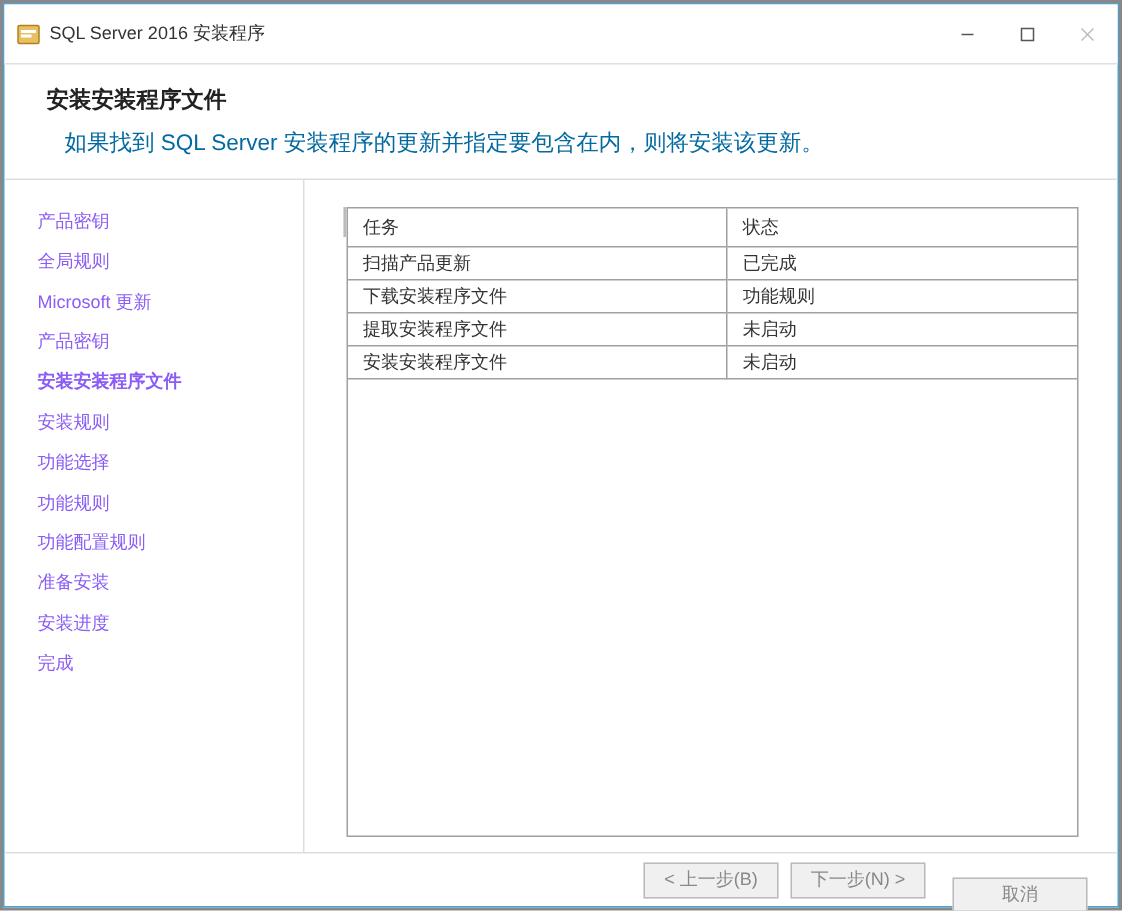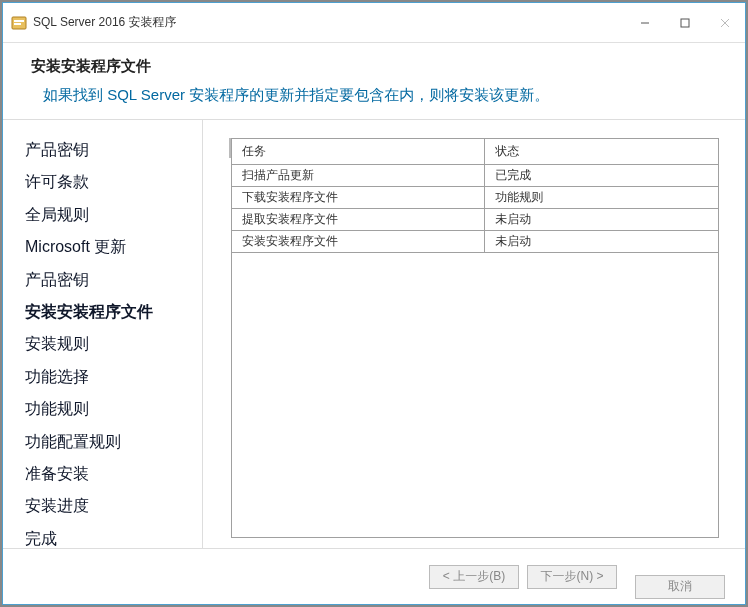--- a/index.html
+++ b/index.html
@@ -43,22 +43,22 @@
       flex: 1;
       display: flex;
       overflow: hidden;
     }
     .sidebar {
       width: 200px;
       border-right: 1px solid #ddd;
       padding: 14px 0 0 22px;
     }
     .sidebar-item {
-      font-size: 16px;
-      color: #0f172a;
+      font-size: 12px;
+      color: #8b5cf6;
       padding: 5px 0;
       line-height: 1.4;
     }
     .sidebar-item.active { font-weight: bold; }
     .main {
       flex: 1;
       padding: 18px 26px 10px 26px;
       display: flex;
       flex-direction: row;
     }
@@ -91,21 +91,21 @@
     }
     .task-table th:last-child { border-right: none; }
     .task-table td {
       padding: 2px 10px;
       border-bottom: 1px solid #a0a0a0;
       border-right: 1px solid #a0a0a0;
       color: #333;
     }
     .task-table td:last-child { border-right: none; }
     .footer {
-      height: 56px;
+      height: 36px;
       border-top: 1px solid #ddd;
       display: flex;
       justify-content: flex-end;
       align-items: center;
       padding: 0 20px;
       gap: 8px;
     }
     .btn {
       min-width: 90px;
       height: 24px;
@@ -156,21 +156,20 @@
   </div>
 
   <div class="header-area">
     <div class="page-title">安装安装程序文件</div>
     <div class="page-subtitle">如果找到 SQL Server 安装程序的更新并指定要包含在内，则将安装该更新。</div>
   </div>
 
   <div class="body-area">
     <div class="sidebar" id="sidebar">
         <div class="sidebar-item">产品密钥</div>
-        <div class="sidebar-item">许可条款</div>
         <div class="sidebar-item">全局规则</div>
         <div class="sidebar-item">Microsoft 更新</div>
         <div class="sidebar-item">产品密钥</div>
         <div class="sidebar-item active">安装安装程序文件</div>
         <div class="sidebar-item">安装规则</div>
         <div class="sidebar-item">功能选择</div>
         <div class="sidebar-item">功能规则</div>
         <div class="sidebar-item">功能配置规则</div>
         <div class="sidebar-item">准备安装</div>
         <div class="sidebar-item">安装进度</div>

